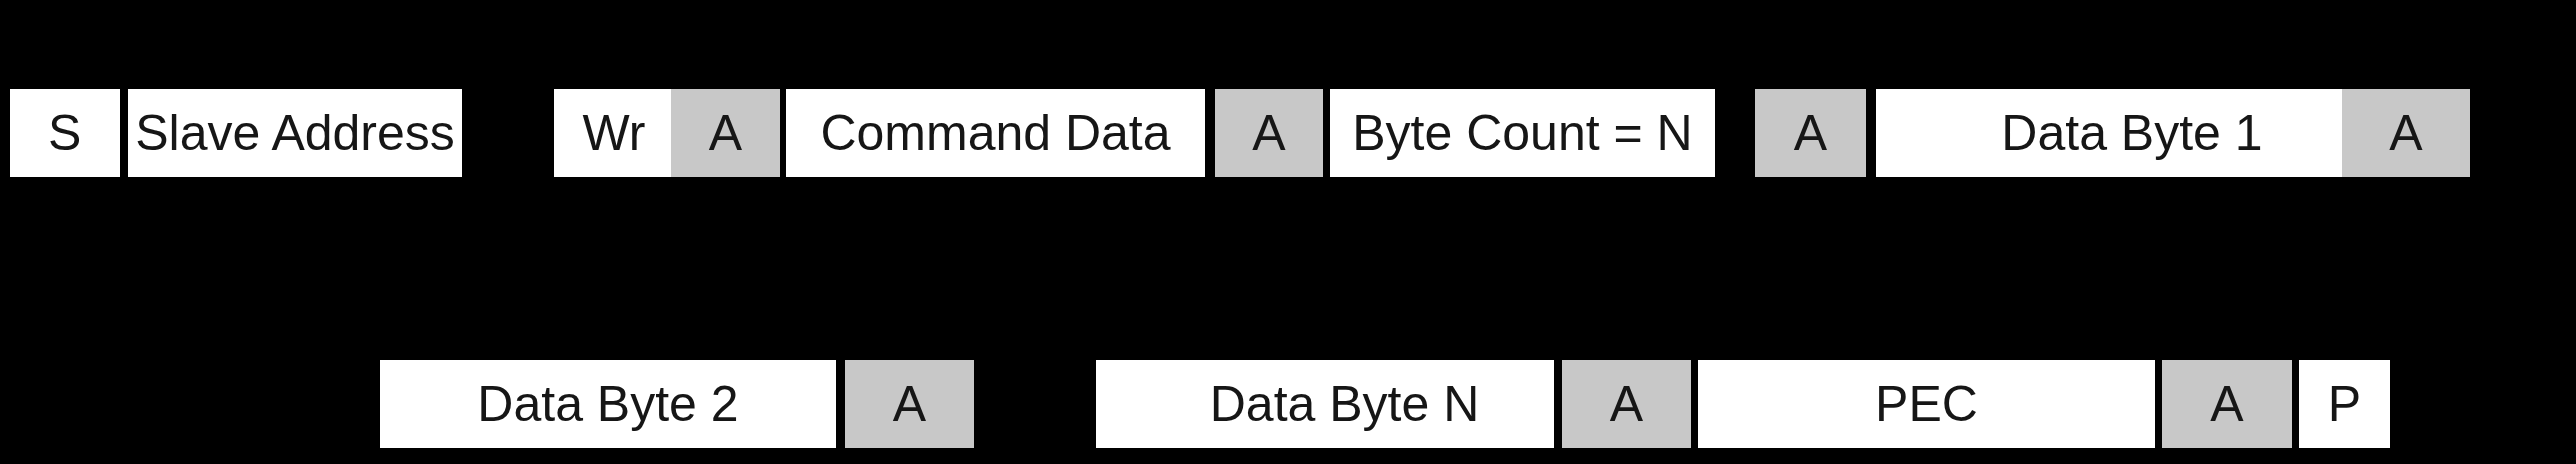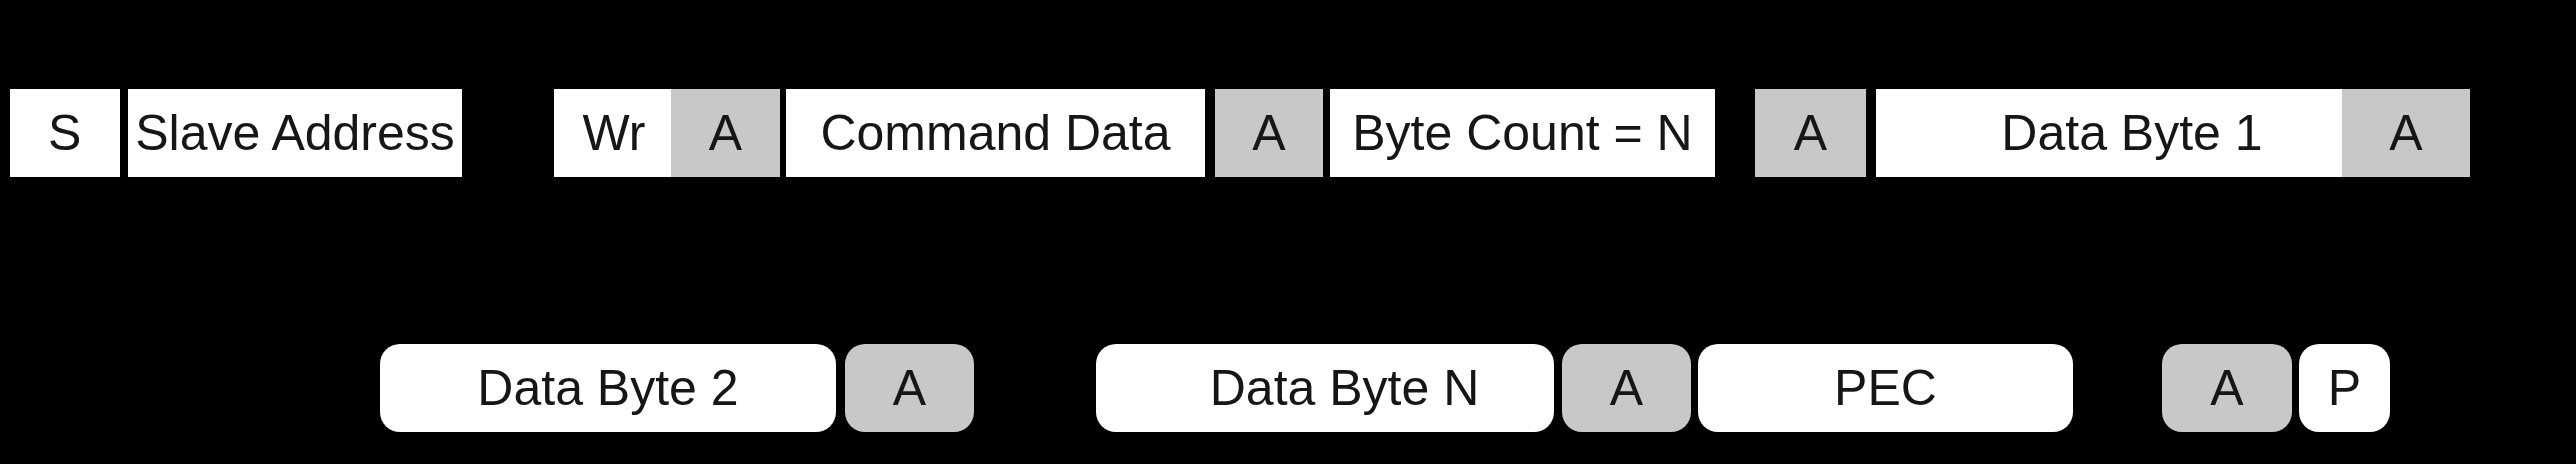--- a/index.html
+++ b/index.html
@@ -31,21 +31,21 @@
     color: var(--text);
     font-size: 50px;
     line-height: 1;
     white-space: nowrap;
     box-sizing: border-box;
   }
   .cell.ack {
     background: var(--ack);
   }
   .row1 { top: 89px; }
-  .row2 { top: 344px; border-radius: 20px; }
+  .row2 { top: 360px; }
 </style>
 </head>
 <body>
 
 <div class="stage">
 
   <div class="cell row1" style="left:9.7px;   width:110px;">S</div>
   <div class="cell row1" style="left:128px;  width:334px;">Slave Address</div>
   <div class="cell row1" style="left:554px;  width:120px;">Wr</div>
   <div class="cell row1 ack" style="left:671px;  width:109px;">A</div>
@@ -53,18 +53,18 @@
   <div class="cell row1 ack" style="left:1215px; width:108px;">A</div>
   <div class="cell row1" style="left:1330px; width:385px;">Byte Count = N</div>
   <div class="cell row1 ack" style="left:1755px; width:111px;">A</div>
   <div class="cell row1" style="left:1876px; width:512px;">Data Byte 1</div>
   <div class="cell row1 ack" style="left:2342px; width:128px;">A</div>
 
   <div class="cell row2" style="left:380px;  width:456px;">Data Byte 2</div>
   <div class="cell row2 ack" style="left:845px;  width:129px;">A</div>
   <div class="cell row2" style="left:1096px; width:458px;padding-left:39px;">Data Byte N</div>
   <div class="cell row2 ack" style="left:1562px; width:129px;">A</div>
-  <div class="cell row2" style="left:1698px; width:375px;">PEC</div>
+  <div class="cell row2" style="left:1698px; width:457px;">PEC</div>
   <div class="cell row2 ack" style="left:2162px; width:130px;">A</div>
   <div class="cell row2" style="left:2299px; width:91px;">P</div>
 
 </div>
 
 
 </body></html>

